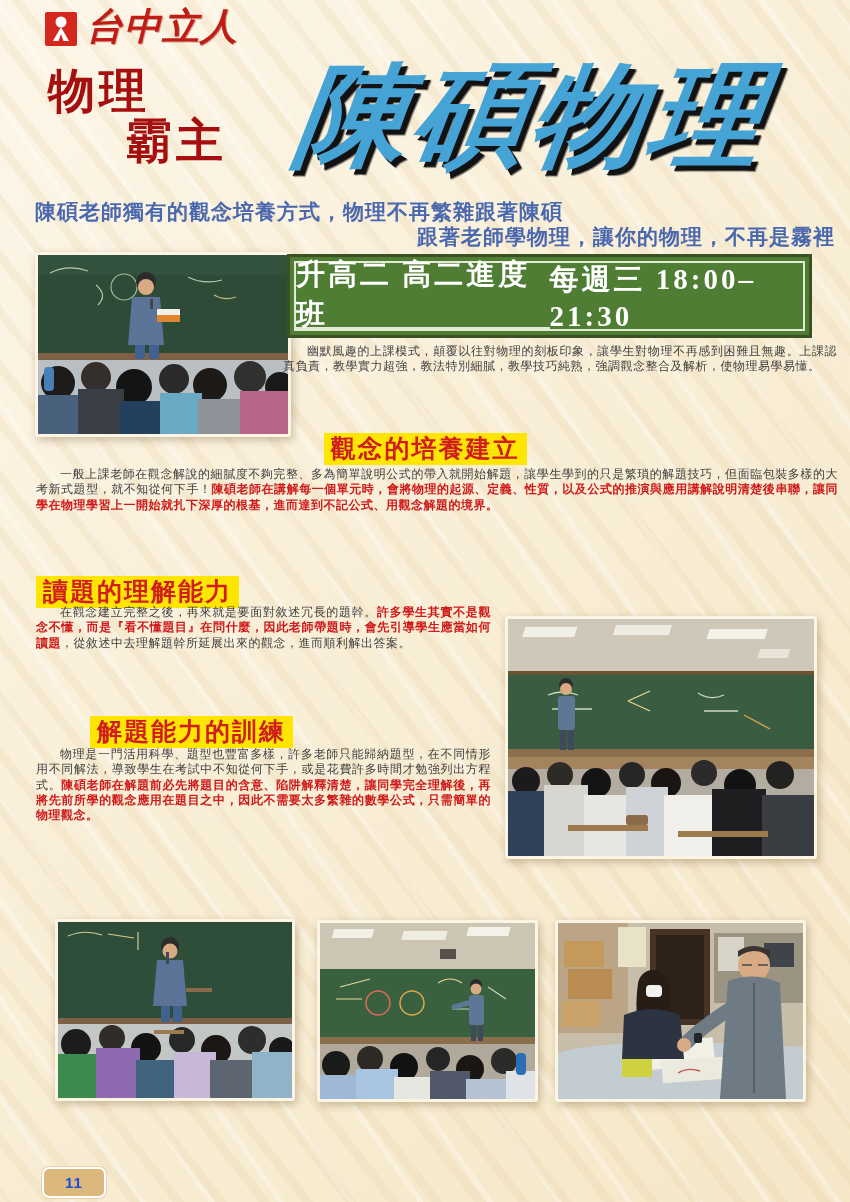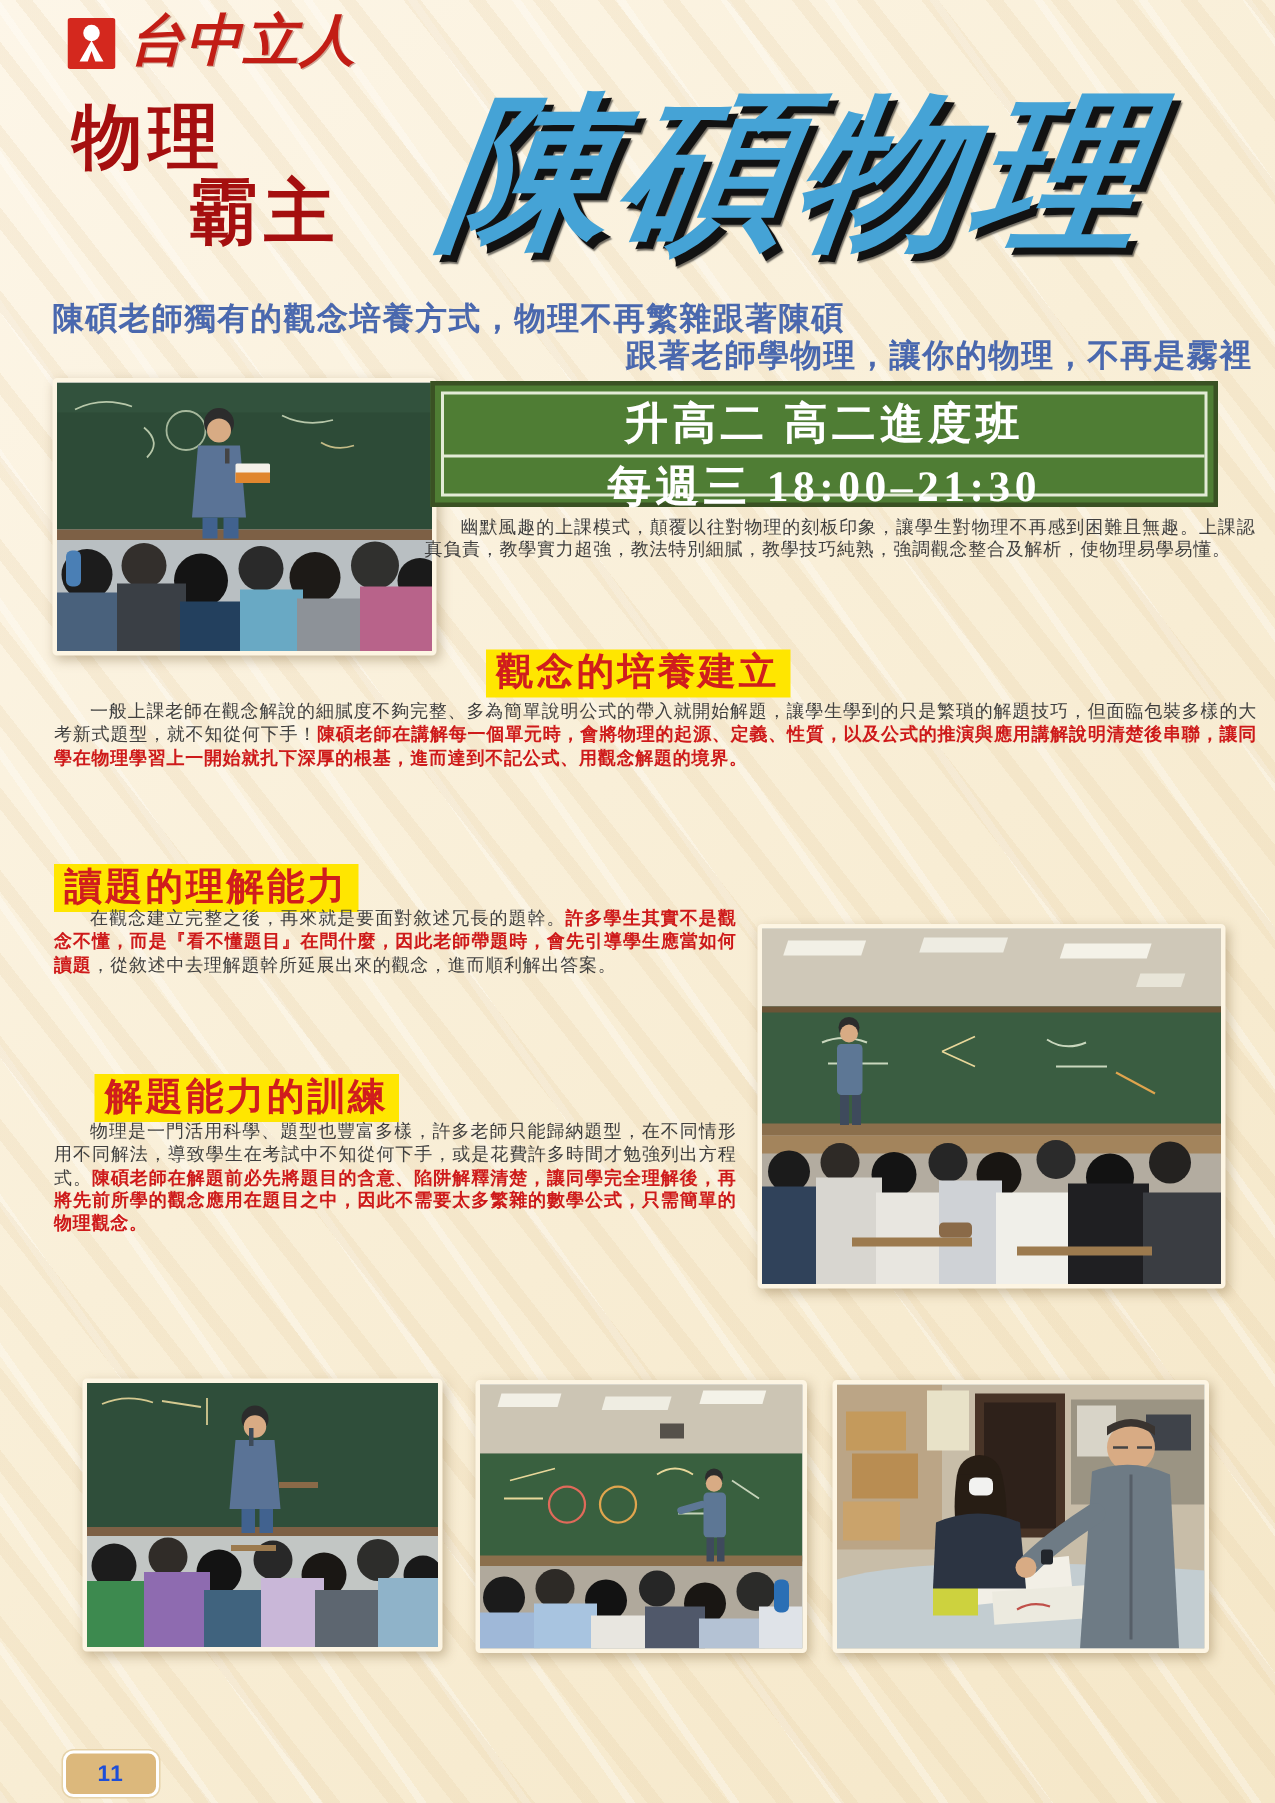--- a/index.html
+++ b/index.html
@@ -43,41 +43,41 @@
   .ph1{left:35px;top:252px;width:250px;height:179px;}
   .ph2{left:505px;top:616px;width:306px;height:237px;}
   .ph3{left:55px;top:919px;width:234px;height:176px;}
   .ph4{left:317px;top:920px;width:215px;height:176px;}
   .ph5{left:555px;top:920px;width:245px;height:176px;}
 
   
   .sched{left:287px;top:254px;width:525px;height:84px;background:#4f7d34;
     border:3px solid #3a5123;box-sizing:border-box;padding:4px;}
   .sched-inner{height:100%;border:2px solid #e3ebd6;box-sizing:border-box;
-    display:flex;flex-direction:column;}
+    display:flex;flex-direction:row;}
   .sched-row{flex:1;display:flex;align-items:center;justify-content:center;
     font-family:"Liberation Serif","DejaVu Serif",serif;font-weight:700;
     color:#ffffff;font-size:29px;letter-spacing:3px;}
   .sched-row:first-child{border-bottom:2px solid #e3ebd6;}
 
   
   .para{color:#3f3f3f;font-size:12px;line-height:1.28;text-align:justify;
     text-indent:2em;letter-spacing:0.5px;}
   .intro{left:283px;top:344px;width:554px;}
   .p-full{left:36px;top:467px;width:802px;}
   .p-col2{left:36px;top:605px;width:455px;}
   .p-col3{left:36px;top:747px;width:455px;}
   .red{color:#ce1a1a;font-weight:700;}
 
   
   .hl{display:inline-block;background:#ffe600;color:#d01d1d;font-weight:700;
     font-size:25px;line-height:1.12;padding:1px 7px 3px;letter-spacing:2px;}
   .h-center{left:25px;top:433px;width:800px;text-align:center;}
   .h2{left:36px;top:576px;}
-  .h3{left:21px;top:716px;padding-left:42px;}
+  .h3{left:48px;top:716px;padding-left:42px;}
 
   
   .pageno{left:42px;top:1167px;width:60px;height:27px;background:#dcb87c;
     border:2px solid #ffffff;border-radius:7px;box-shadow:0 0 0 1px #e6d2a8;
     display:flex;align-items:center;justify-content:center;
     color:#1d4ed8;font-weight:700;font-size:15px;letter-spacing:1px;}
 </style>
 </head>
 <body>
 

